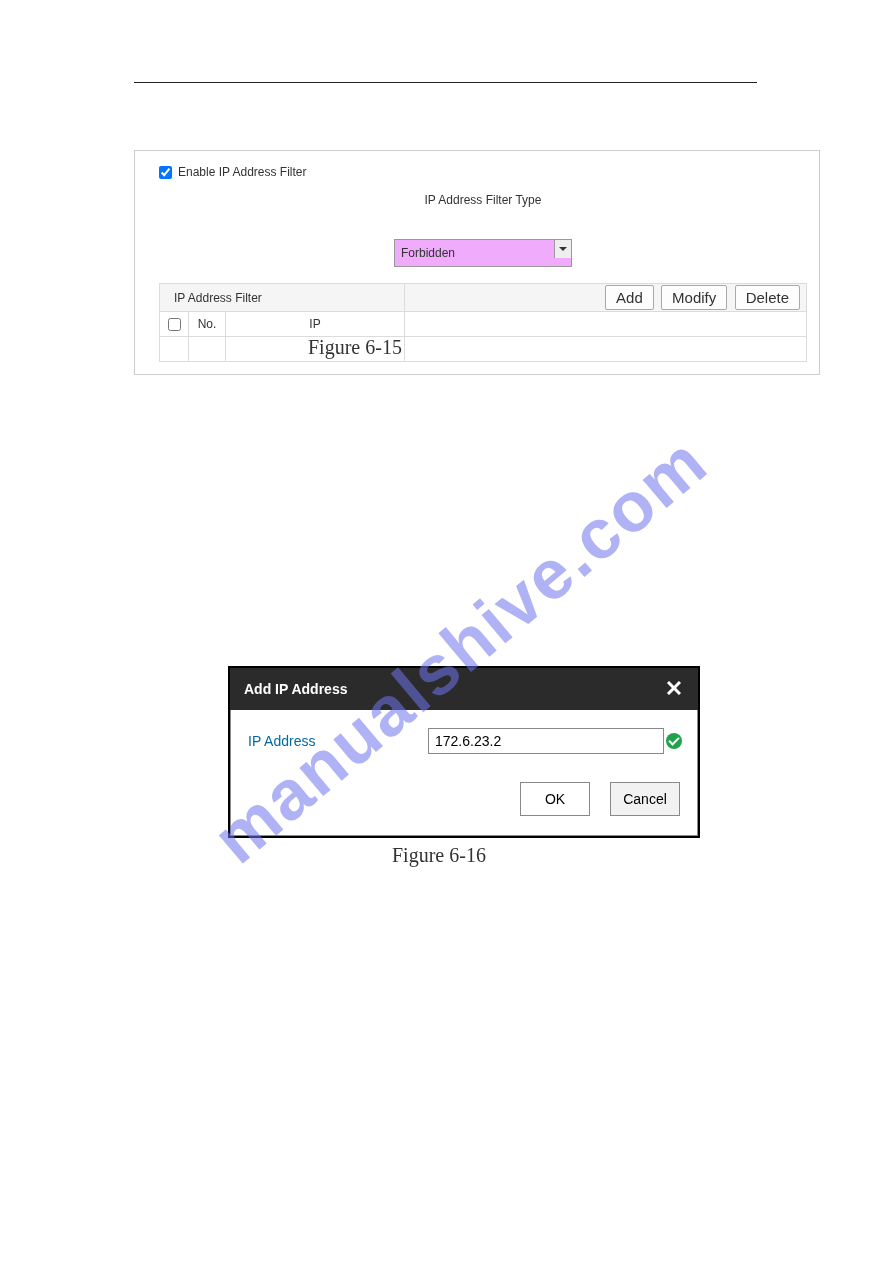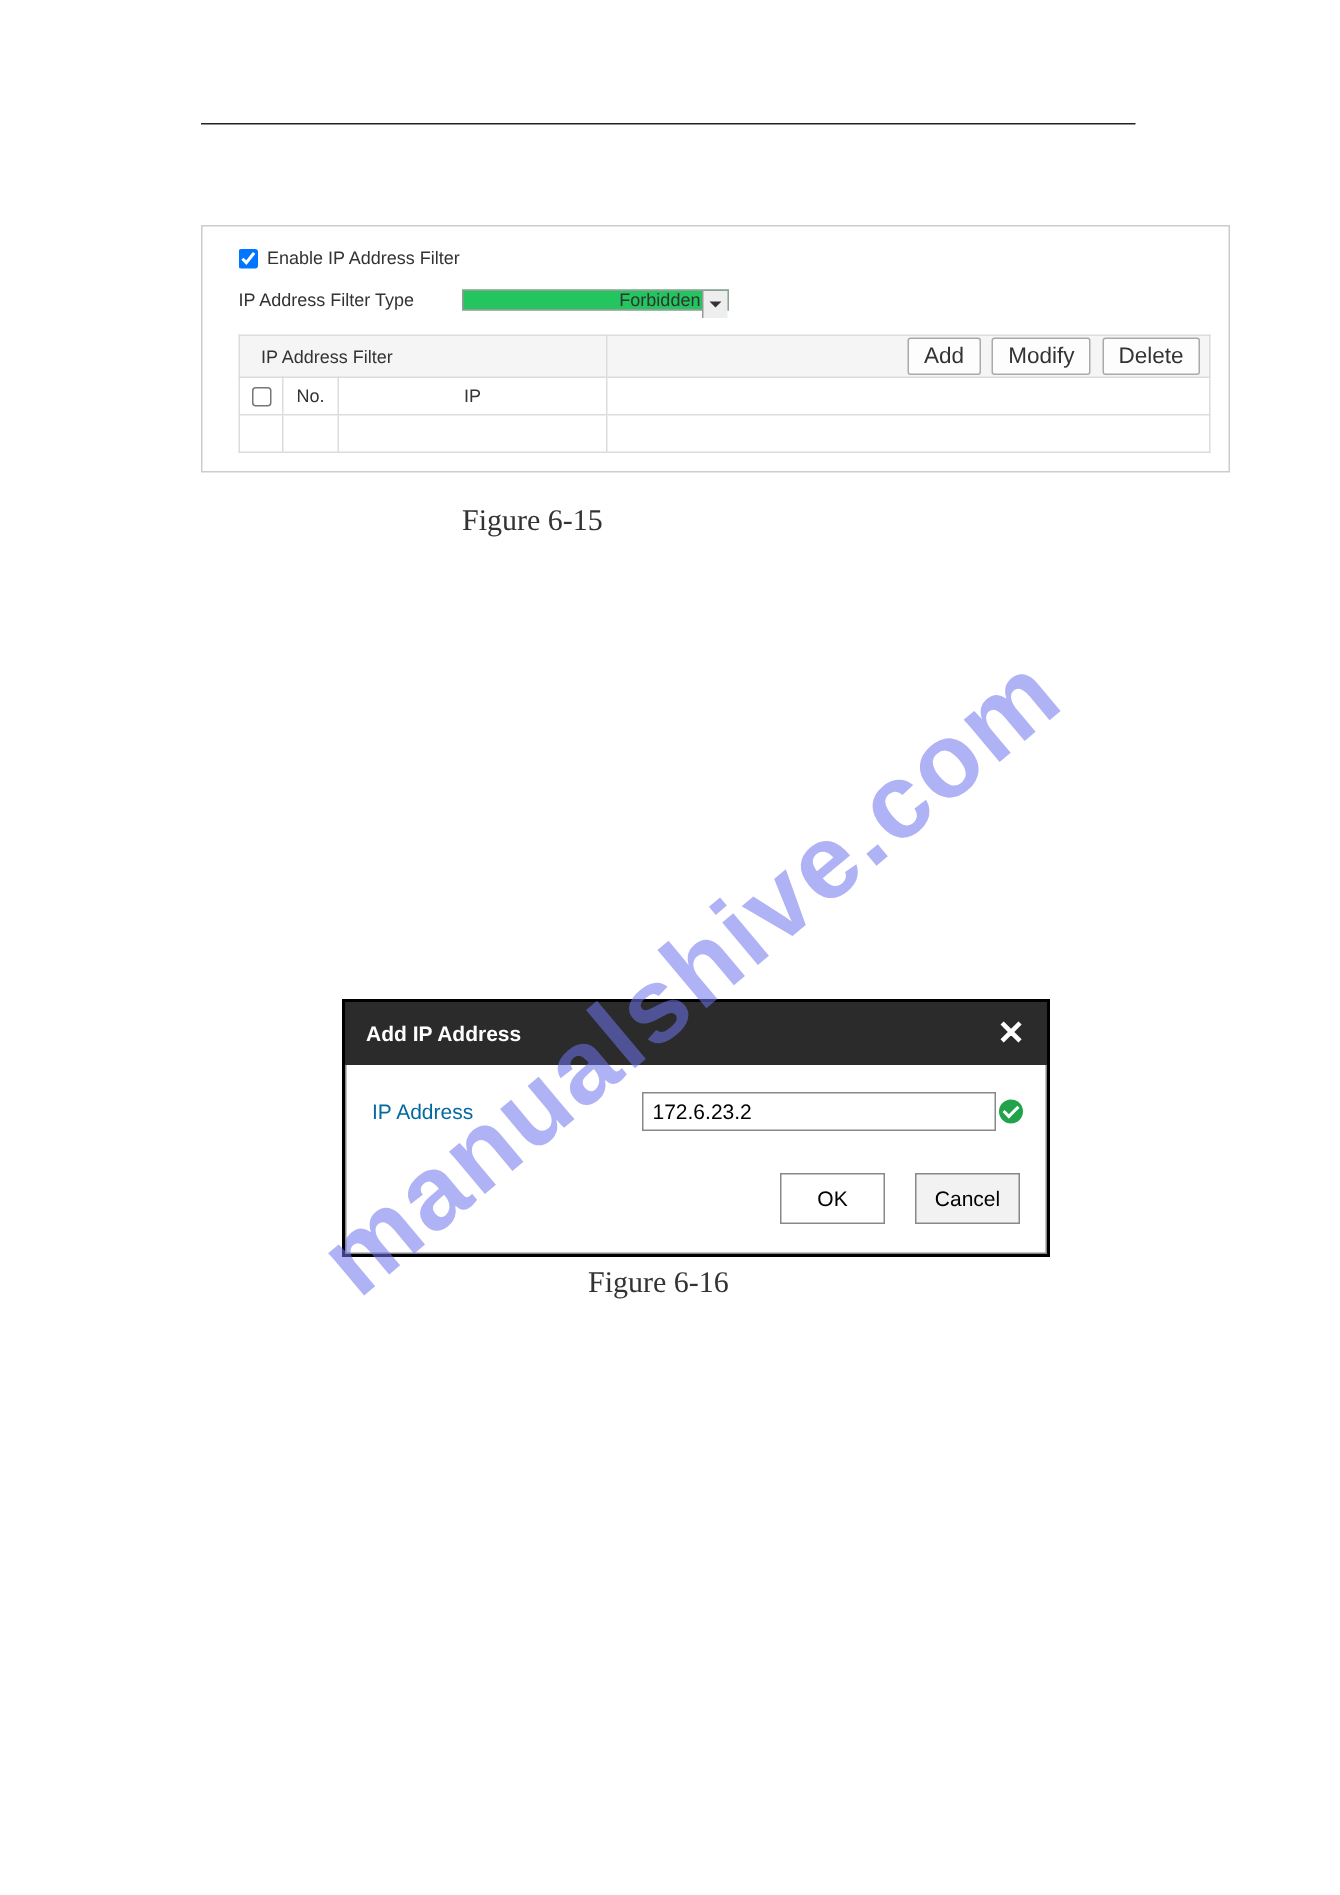--- a/index.html
+++ b/index.html
@@ -65,32 +65,32 @@
   .cb-enable {
     width: 13px;
     height: 13px;
     margin: 0;
   }
   .row-type {
     display: flex;
     align-items: center;
     gap: 32px;
     margin-bottom: 16px;
+    flex-direction: column;
   }
   .select-wrap {
     position: relative;
     width: 178px;
-    height: 14px;
+    height: 28px;
     border: 1px solid #999;
     display: flex;
     align-items: center;
     padding: 0 18px 0 6px;
     box-sizing: border-box;
-    background: #22c55e;
-    justify-content: flex-end;
+    background: #f0abfc;
   }
   .select-wrap .arrow {
     position: absolute;
     right: 0;
     top: 0;
     width: 16px;
     height: 18px;
     border-left: 1px solid #999;
     background: #eee;
     display: flex;

